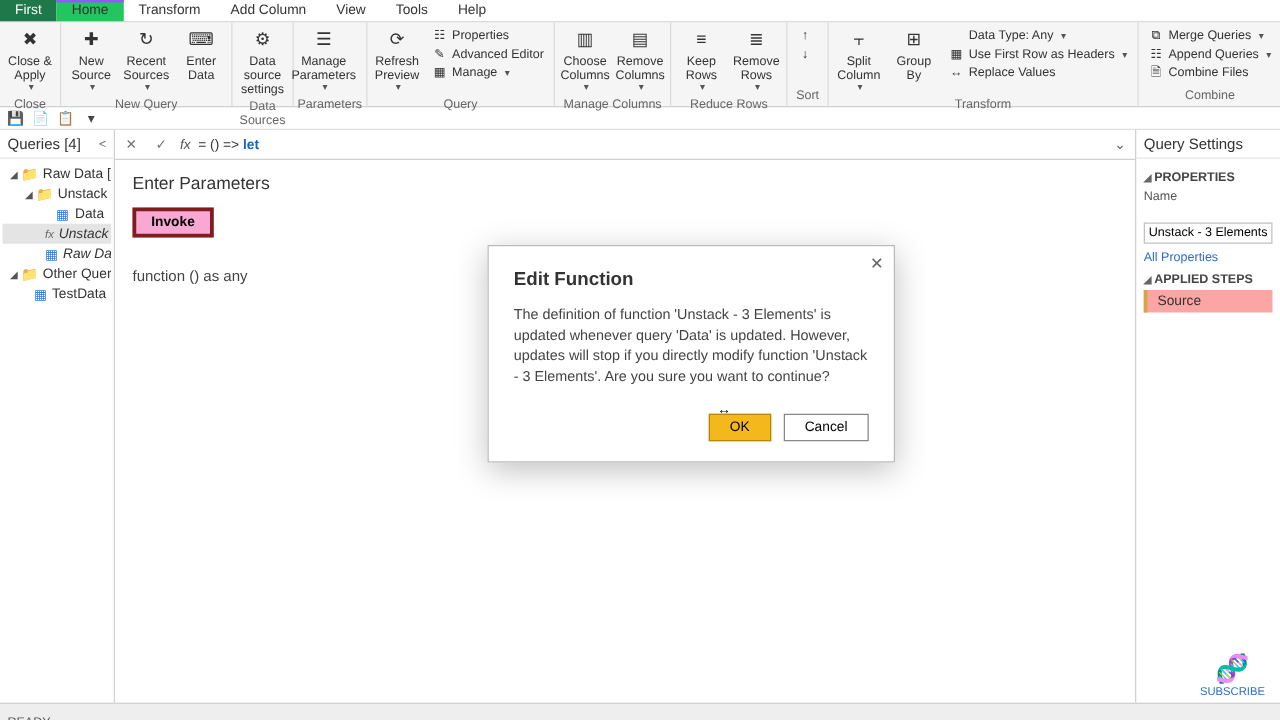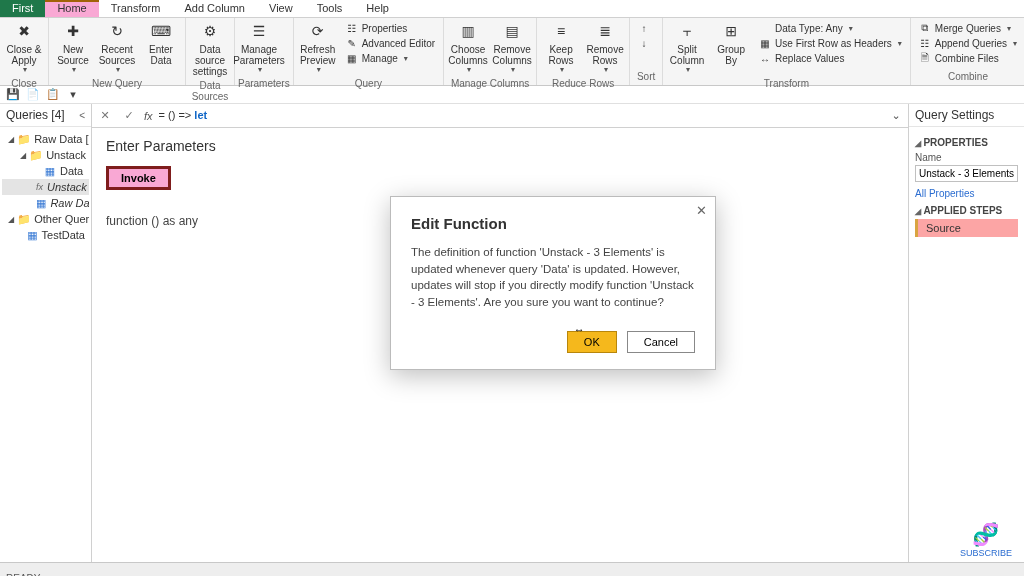--- a/index.html
+++ b/index.html
@@ -2,21 +2,21 @@
 <html><head>
 <meta charset="utf-8">
 <style>
 * { margin: 0; padding: 0; box-sizing: border-box; font-family: "Segoe UI", Tahoma, sans-serif; }
 body { width: 1024px; height: 576px; overflow: hidden; background: #fff; font-size: 11px; color: #333; }
 
 
 .menubar { display: flex; background: #fff; height: 18px; border-bottom: 1px solid #d0d0d0; font-size: 11px; }
 .menubar .tab { padding: 2px 12px; cursor: pointer; }
 .menubar .tab.file { background: #1f784a; color: #fff; }
-.menubar .tab.active { background: #f9a8d4; border-top: 2px solid #a16207; padding-top:0; }
+.menubar .tab.active { background: #22c55e; border-top: 2px solid #8b5cf6; padding-top:0; }
 
 
 .ribbon { display: flex; height: 68px; border-bottom: 1px solid #c8c8c8; background: #f5f5f5; }
 .ribbon-group { display:flex; flex-direction:column; border-right:1px solid #dcdcdc; padding:2px 3px; }
 .ribbon-group-body { flex:1; display:flex; align-items:flex-start; gap:2px; }
 .ribbon-group-label { font-size:10px; color:#666; text-align:center; padding:1px 0; }
 .big-btn { display:flex; flex-direction:column; align-items:center; justify-content:flex-start; width:42px; padding:2px 1px; font-size:10px; line-height:1.1; text-align:center; cursor:pointer; }
 .big-btn .ico { width:20px; height:20px; margin-bottom:2px; display:flex; align-items:center; justify-content:center; font-size:14px; }
 .mini-stack { display:flex; flex-direction:column; gap:1px; padding:1px 2px; }
 .mini-btn { display:flex; align-items:center; gap:4px; font-size:10px; padding:1px 3px; white-space:nowrap; cursor:pointer; }
@@ -56,21 +56,21 @@
 .center-body h3 { font-size:14px; font-weight:400; color:#333; margin-bottom:12px; }
 .invoke-btn { border:3px solid #7f1d1d; background:#f9a8d4; font-size:11px; padding:3px 12px; cursor:pointer;font-weight:bold; }
 .fn-sig { margin-top:24px; font-size:12px; color:#444; }
 
 
 .pane-right { width:116px; border-left:1px solid #d0d0d0; background:#fff; display:flex; flex-direction:column; font-size:11px; }
 .rp-body { padding:4px 6px; }
 .rp-section { font-size:10px; font-weight:700; color:#444; margin:6px 0 3px; }
 .rp-section::before { content:"◢ "; color:#666; font-size:8px; }
 .rp-label { font-size:10px; color:#555; margin-top:4px; }
-.rp-input { width:100%; border:1px solid #c0c0c0; padding:2px 3px; font-size:10px; margin-top:2px; }
+.rp-input { width:100%; border:1px solid #c0c0c0; padding:2px 3px; font-size:10px; margin-top:15px; }
 .rp-link { color:#2a6cd0; font-size:10px; margin-top:6px; display:block; cursor:pointer; }
 .step-item { background:#fca5a5; border-left:3px solid #d9a441; padding:3px 8px; margin-top:2px; font-size:11px; cursor:pointer; }
 
 
 .dialog { position:absolute; left:390px; top:196px; width:326px; background:#fff; border:1px solid #bbb; box-shadow:0 6px 24px rgba(0,0,0,0.25); z-index:50; }
 .dialog .dlg-close { position:absolute; top:6px; right:8px; font-size:13px; color:#666; cursor:pointer; }
 .dialog .dlg-body { padding:18px 20px 16px; }
 .dialog h2 { font-size:15px; font-weight:600; color:#333; margin-bottom:12px; }
 .dialog p { font-size:11.5px; color:#444; line-height:1.45; }
 .dlg-actions { display:flex; justify-content:flex-end; gap:10px; margin-top:20px; }

